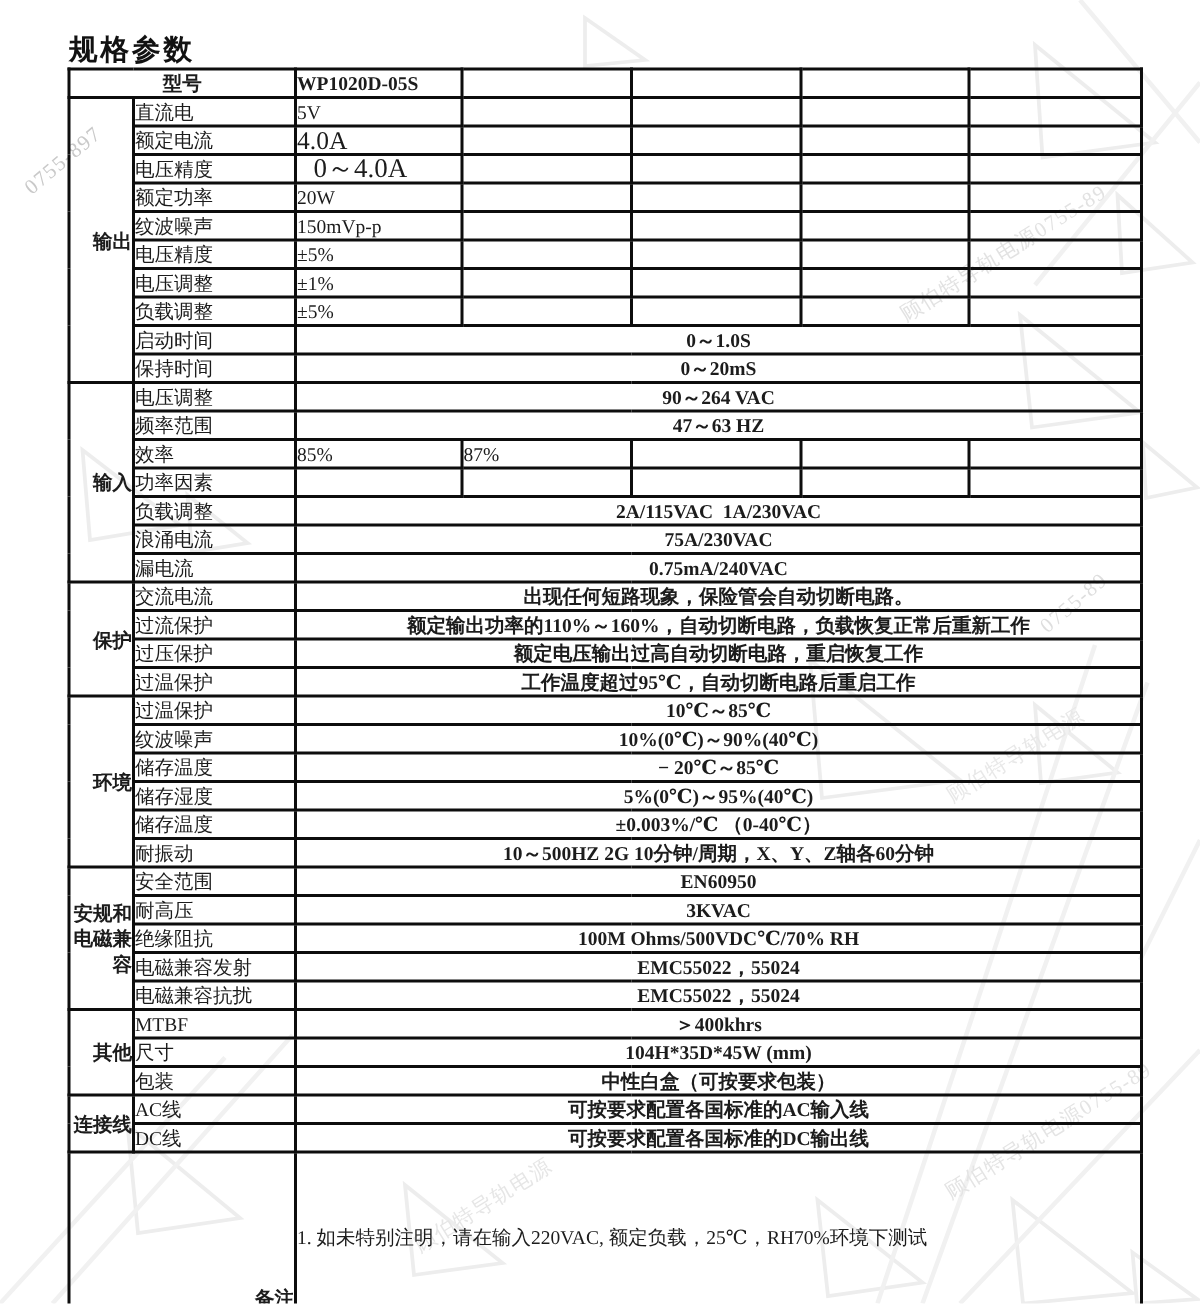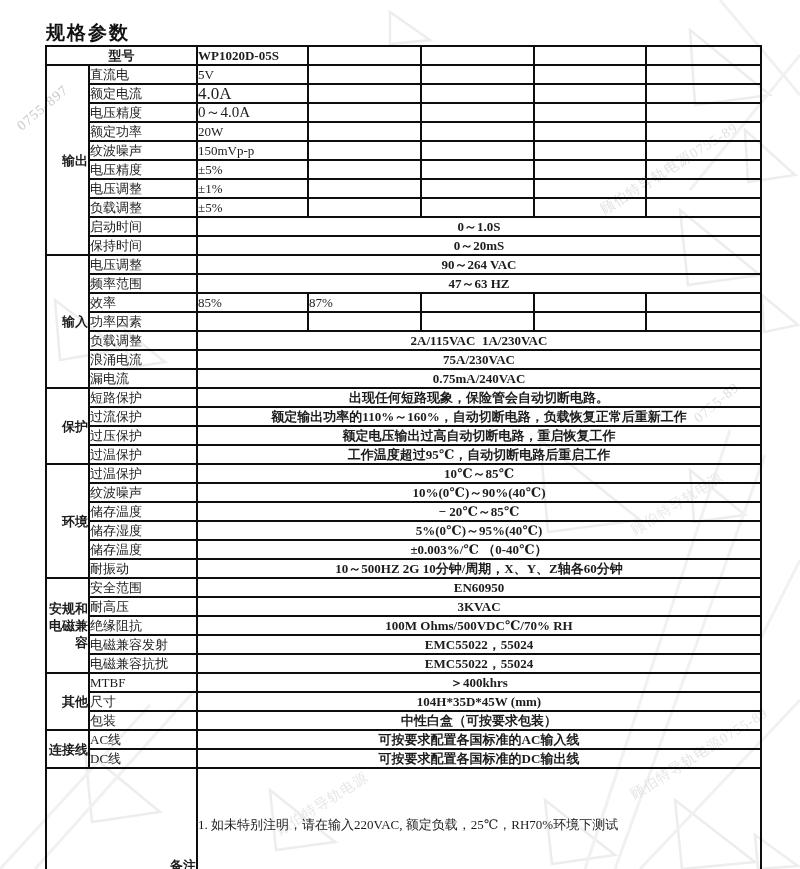--- a/index.html
+++ b/index.html
@@ -24,21 +24,21 @@
   table.spec td{
     border:2px solid #0d0d0d;
     height:17px;line-height:17px;
     padding:0;overflow:hidden;
     font-size:13px;background:transparent;
   }
   td.cat{font-weight:bold;font-size:16px;text-align:right;line-height:1.15;padding:0 2px;}
   td.lbl{padding-left:4px;font-size:13px;}
   td.val{padding-left:3px;font-size:13.5px;white-space:pre-wrap;}
   td.val.size-lg{font-size:17px;line-height:17px;}
-  td.val.size-md{font-size:15px;}
+  td.val.size-md{font-size:18px;padding-left:11px;}
   td.model-lbl{font-weight:bold;font-size:16px;text-align:center;height:18px;}
   td.model-val{font-weight:bold;font-size:16px;padding-left:3px;height:18px;}
   td.span5{text-align:center;font-size:13.5px;white-space:pre-wrap;font-weight:bold;}
   td.remarks{vertical-align:top;padding:3px 4px 3px 6px;line-height:1.5;height:58px;font-size:13.5px;}
   td.remarks .note{white-space:pre-wrap;margin-top:47px;}
 </style>
 </head>
 <body>
 
 <svg class="wm-layer" viewBox="0 0 800 869" xmlns="http://www.w3.org/2000/svg">
@@ -207,21 +207,21 @@
     <td class="lbl">浪涌电流</td>
     <td class="span5" colspan="5">75A/230VAC</td>
   </tr>
   <tr>
     <td class="lbl">漏电流</td>
     <td class="span5" colspan="5">0.75mA/240VAC</td>
   </tr>
 
   <tr>
     <td class="cat" rowspan="4">保护</td>
-    <td class="lbl">短路保护</td>
+    <td class="lbl">交流电流</td>
     <td class="span5" colspan="5">出现任何短路现象，保险管会自动切断电路。</td>
   </tr>
   <tr>
     <td class="lbl">过流保护</td>
     <td class="span5" colspan="5">额定输出功率的110%～160%，自动切断电路，负载恢复正常后重新工作</td>
   </tr>
   <tr>
     <td class="lbl">过压保护</td>
     <td class="span5" colspan="5">额定电压输出过高自动切断电路，重启恢复工作</td>
   </tr>

